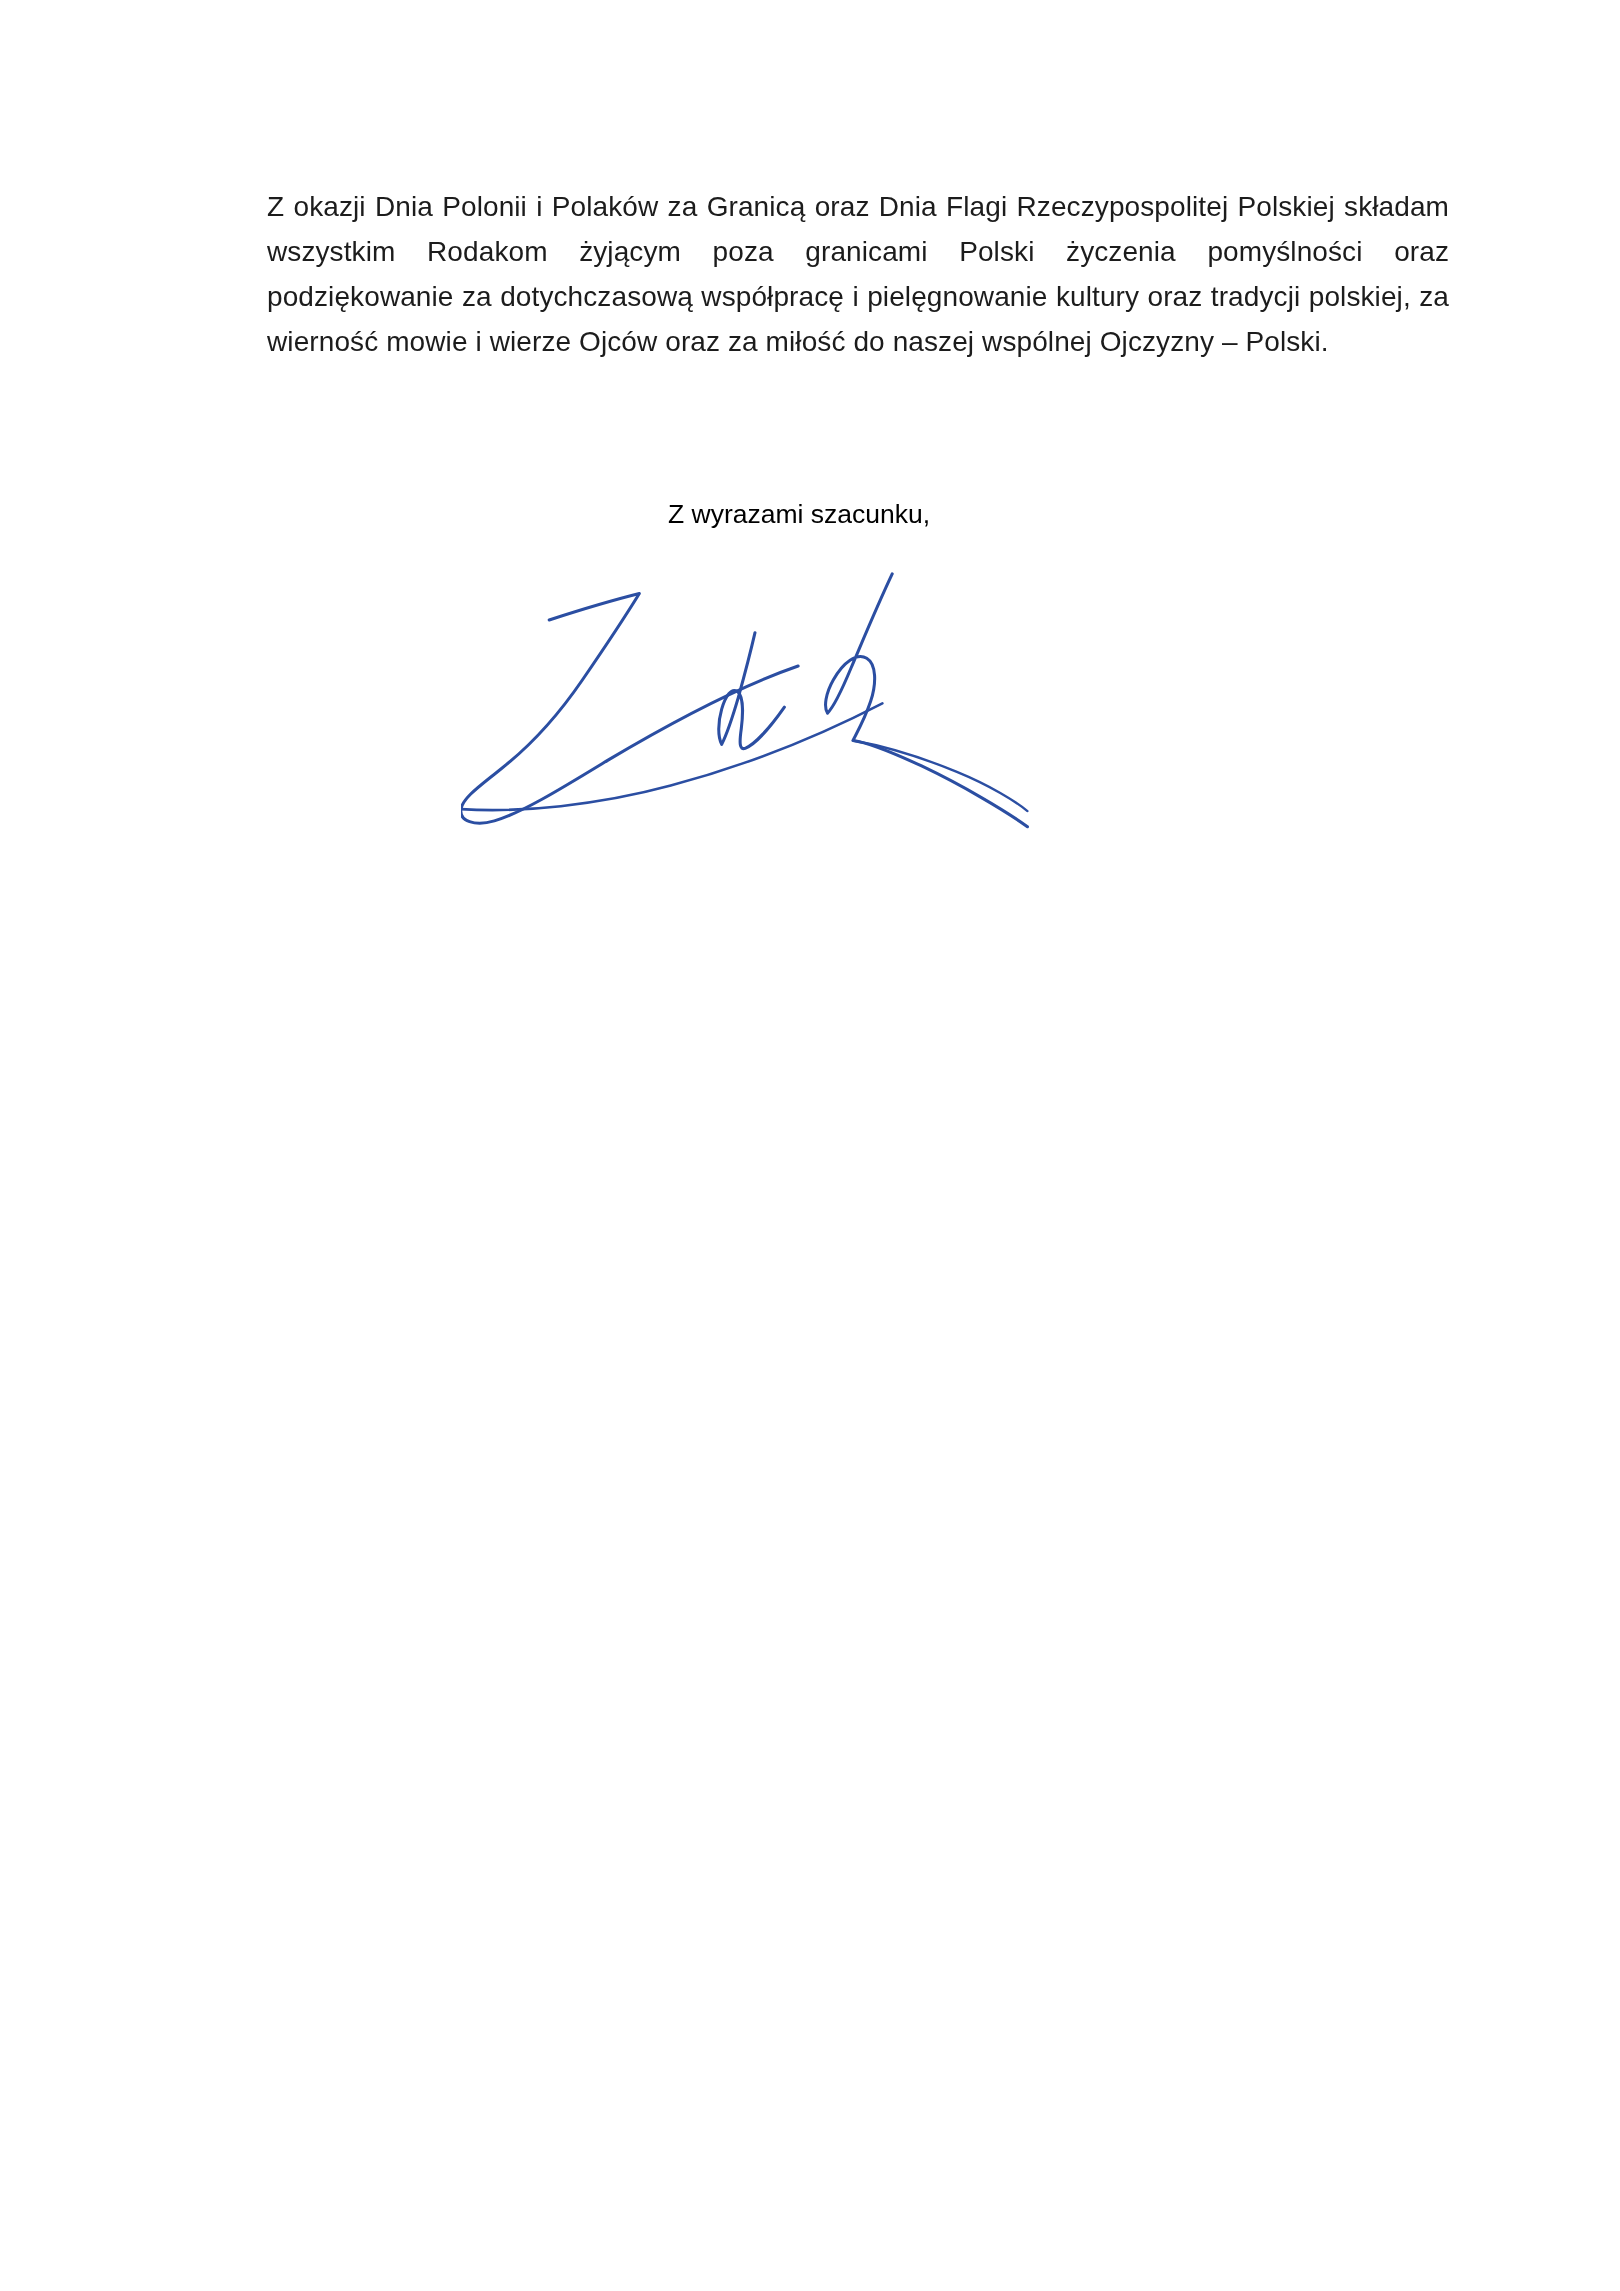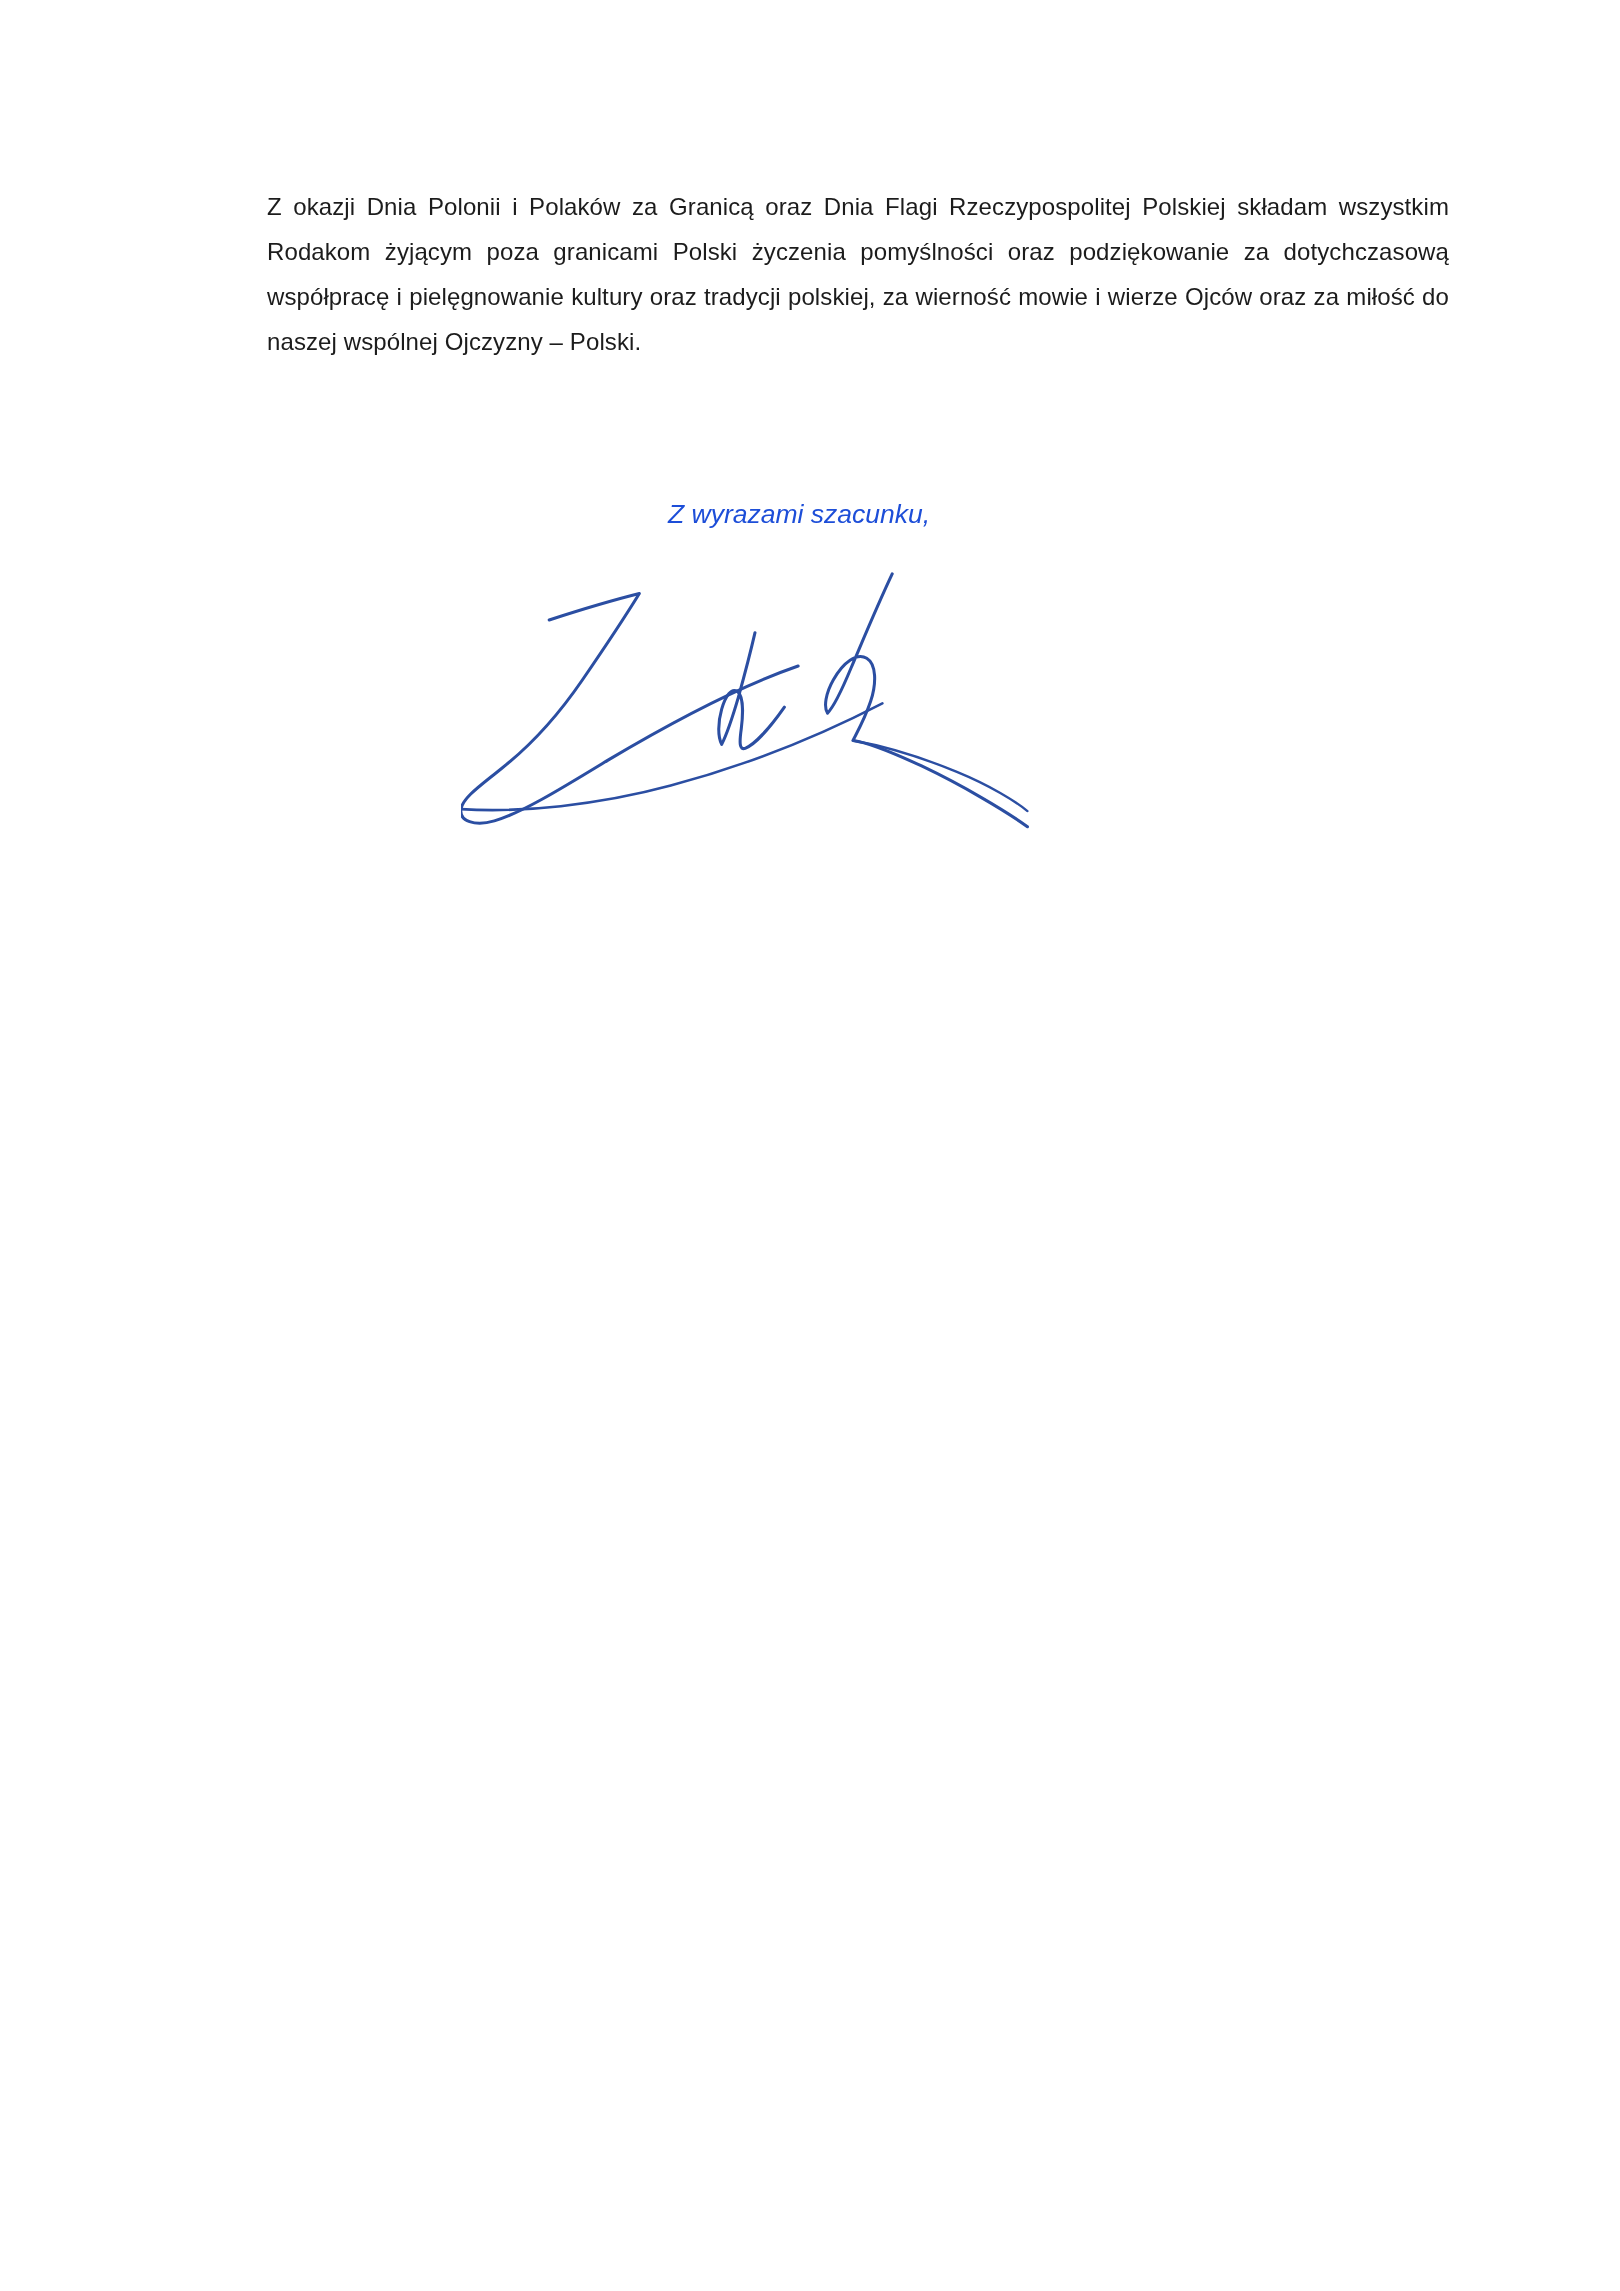--- a/index.html
+++ b/index.html
@@ -20,39 +20,38 @@
     inset: 0;
     background: #ffffff;
   }
   .letter-body {
     position: absolute;
     left: 267px;
     top: 184px;
     width: 1182px;
   }
   .para {
-    font-size: 24px;
+    font-size: 28px;
     line-height: 45px;
     text-align: justify;
     text-justify: inter-word;
     letter-spacing: 0.1px;
     color: #1c1c1c;
     margin: 0;
   }
   .closing-block {
     position: absolute;
     left: 668px;
     top: 495px;
     width: 588px;
   }
   .closing {
     font-size: 26.5px;
-    font-style: italic;
     line-height: 39px;
-    color: #1d4ed8;
+    color: #000000;
     margin: 0;
     white-space: nowrap;
   }
   .signature-wrap {
     position: absolute;
     left: 461px;
     top: 564px;
     width: 882px;
     height: 353px;
     pointer-events: none;

